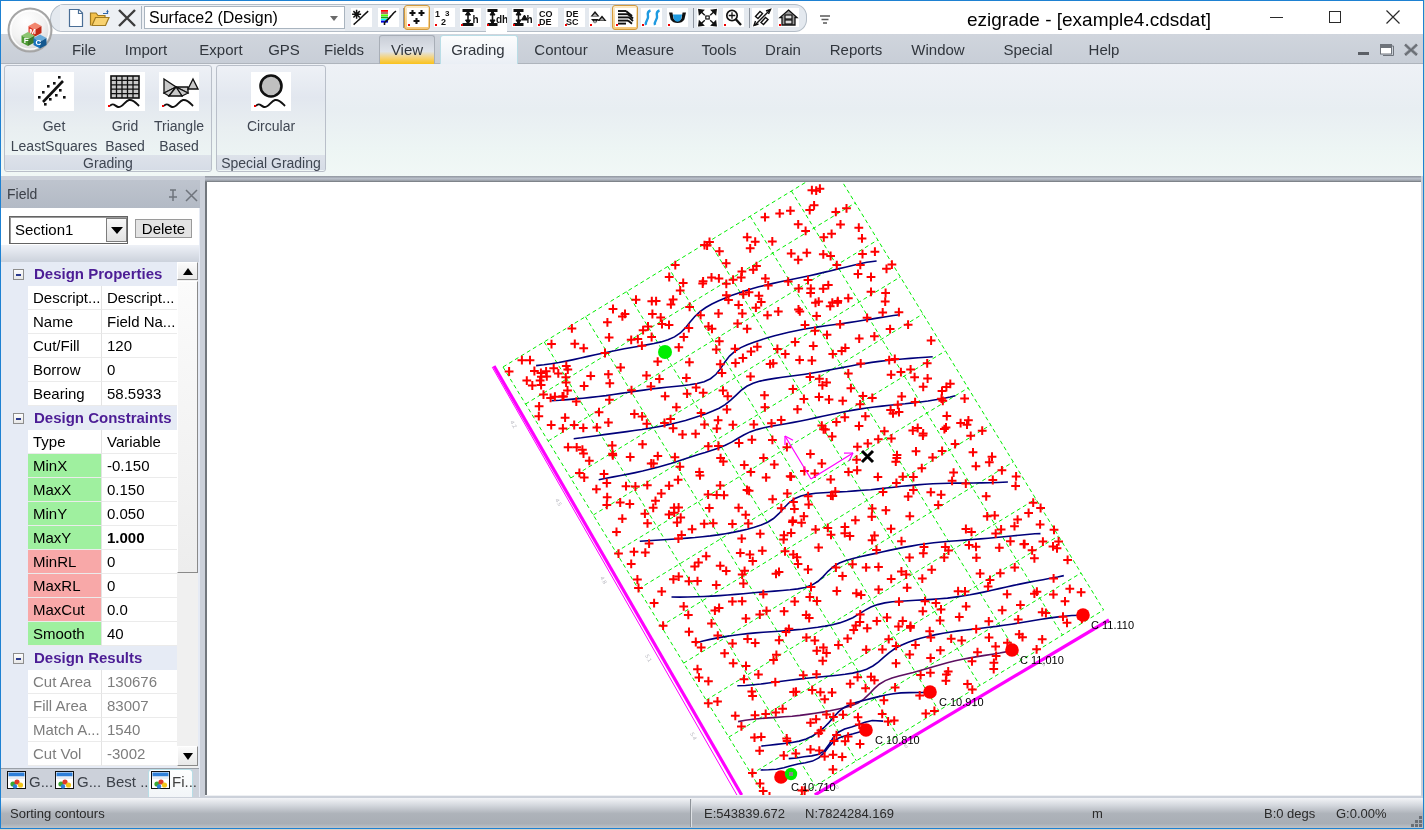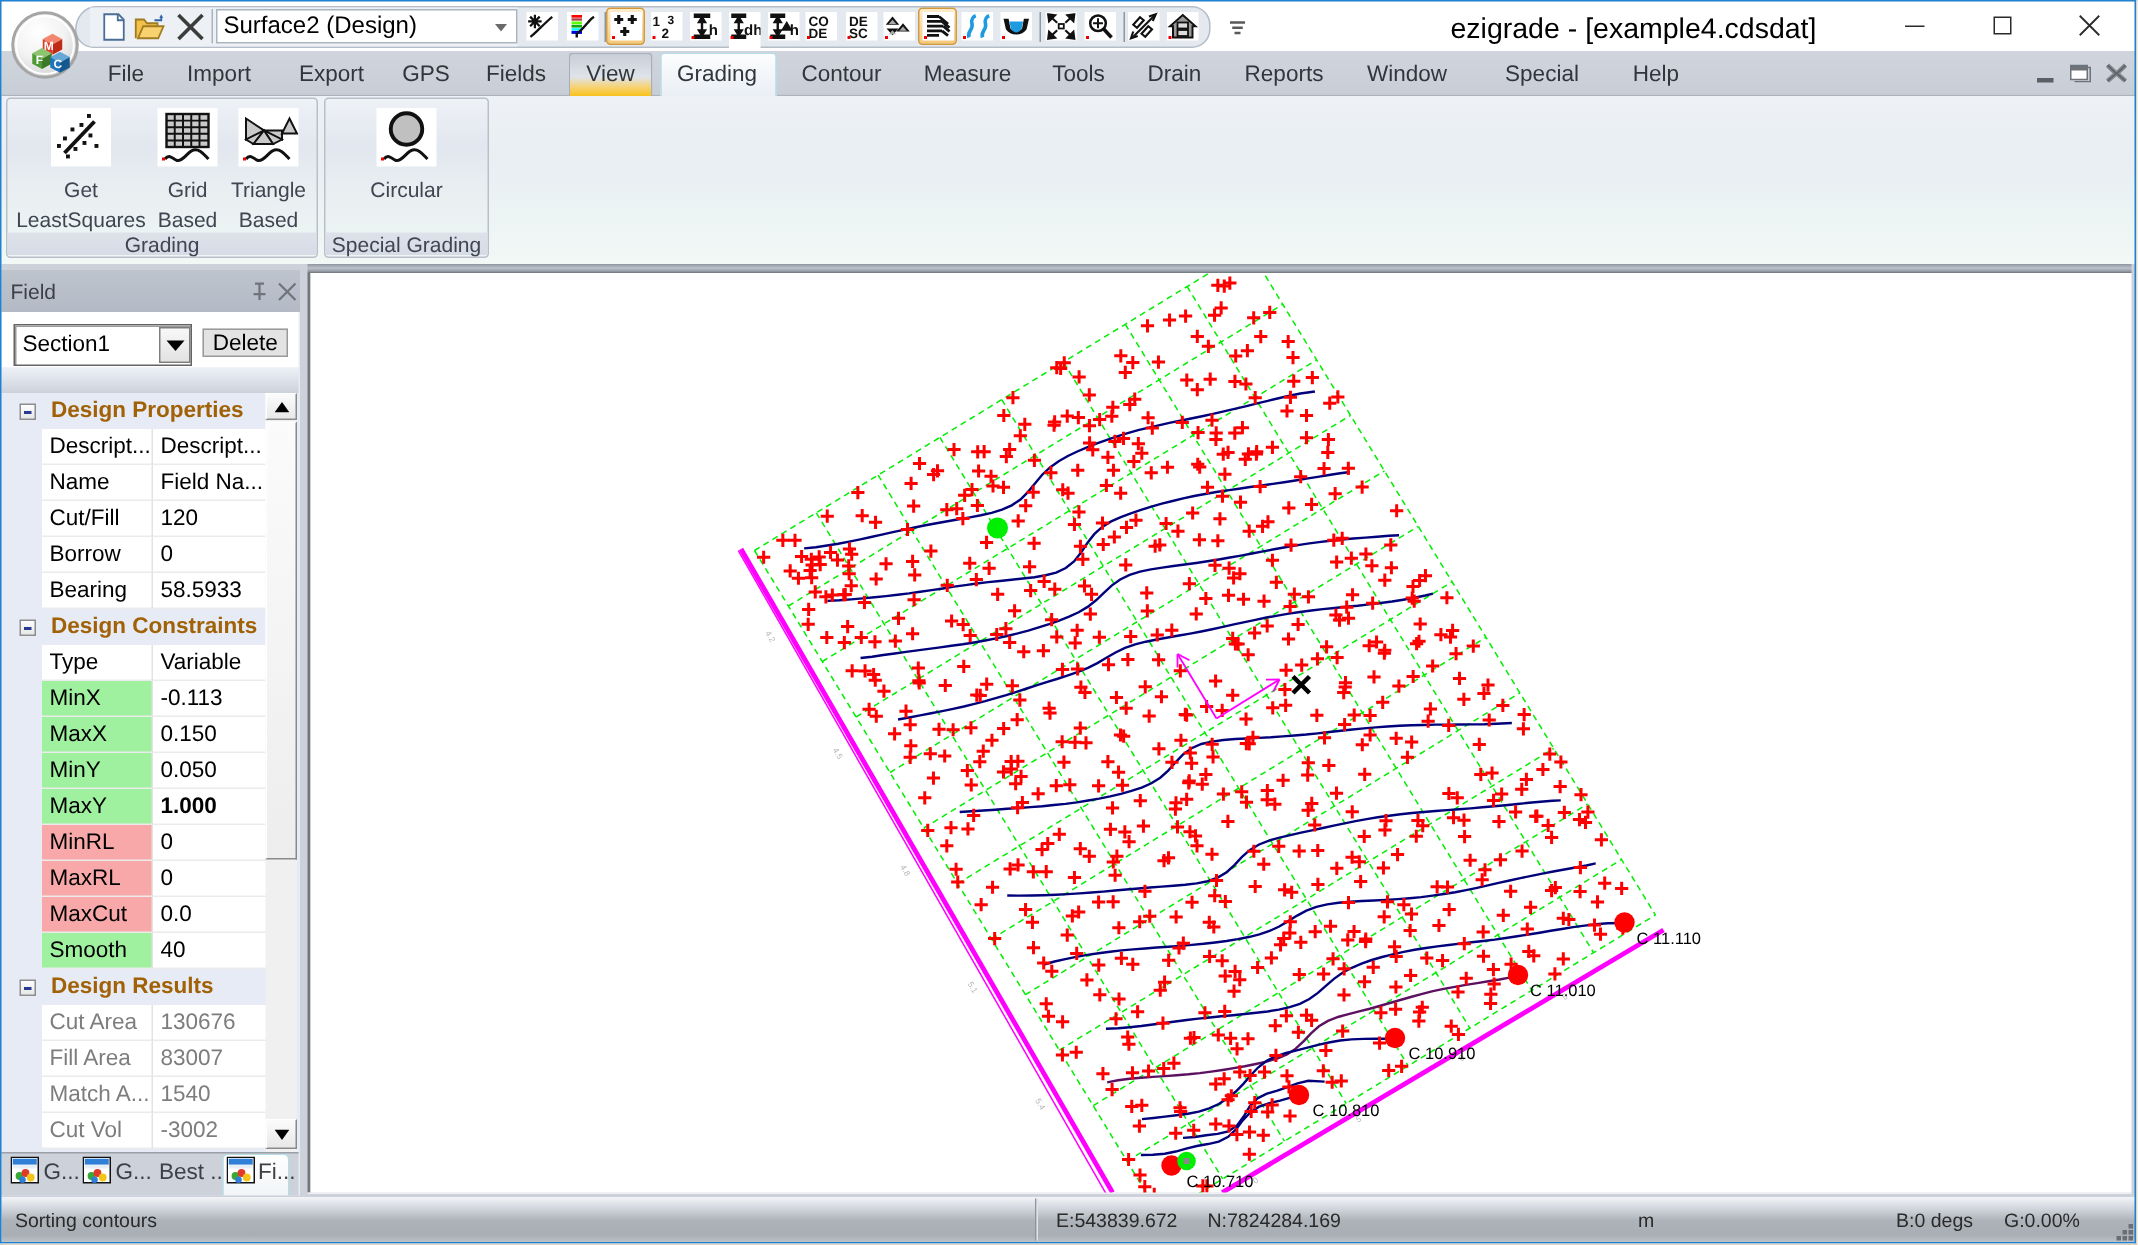--- a/index.html
+++ b/index.html
@@ -37,21 +37,21 @@
 #combo2{left:8px;top:36px;width:119px;height:28px;background:#fff;border:1px solid #636363;box-shadow:inset 1px 1px 0 #9a9a9a;}
 #combo2txt{left:5px;top:4px;font-size:15px;}
 #combo2btn{left:96px;top:1px;width:21px;height:24px;background:linear-gradient(#f8f8f8,#e2e2e2);border:1px solid #7d7d7d;}
 #delbtn{left:134px;top:39px;width:57px;height:19px;background:#e3e3e3;border:1px solid #9a9a9a;
  text-align:center;font-size:15px;color:#000;}
 .prow{left:27px;width:150px;height:24px;}
 .pcell1{left:0;top:0;width:74px;height:24px;border-right:1px solid #e3e3e3;border-bottom:1px solid #ebebeb;background:#fff;}
 .pcell2{left:74px;top:0;width:76px;height:24px;border-bottom:1px solid #ebebeb;background:#fff;}
 .ptxt{left:5px;top:3px;font-size:15px;color:#000;white-space:nowrap;}
 .phdr{left:1px;width:196px;height:24px;}
-.phtxt{left:32px;top:3px;font-size:15px;font-weight:bold;color:#a16207;}
+.phtxt{left:32px;top:3px;font-size:15px;font-weight:bold;color:#4c1d95;}
 .pbox{left:11px;top:7px;width:11px;height:11px;border:1px solid #8d8d8d;background:linear-gradient(#fdfdfd,#e7e7e7);}
 .pboxl{left:2px;top:4px;width:5px;height:2px;background:#2b3a8f;}
 #statusbar{left:1px;top:798px;width:1423px;height:30px;
  background:linear-gradient(#f3f4f7 0%,#d3d7dd 25%,#aeb3ba 52%,#a9aeb5 85%,#bdc2c8 100%);}
 .st{top:806px;font-size:13px;color:#2a2a2a;white-space:nowrap;}
 </style></head>
 <body>
 <div class="win">
  <div id="titlebar"></div>
  <div id="title">ezigrade - [example4.cdsdat]</div>
@@ -1294,21 +1294,21 @@
         </div>
         <div class="pcell2">
           <div class="ptxt" style="">Variable</div>
         </div>
       </div>
   <div class="prow" style="top:274px;">
         <div class="pcell1" style="background:#9ff09f;">
           <div class="ptxt" style="">MinX</div>
         </div>
         <div class="pcell2">
-          <div class="ptxt" style="">-0.113</div>
+          <div class="ptxt" style="">-0.150</div>
         </div>
       </div>
   <div class="prow" style="top:298px;">
         <div class="pcell1" style="background:#9ff09f;">
           <div class="ptxt" style="">MaxX</div>
         </div>
         <div class="pcell2">
           <div class="ptxt" style="">0.150</div>
         </div>
       </div>

